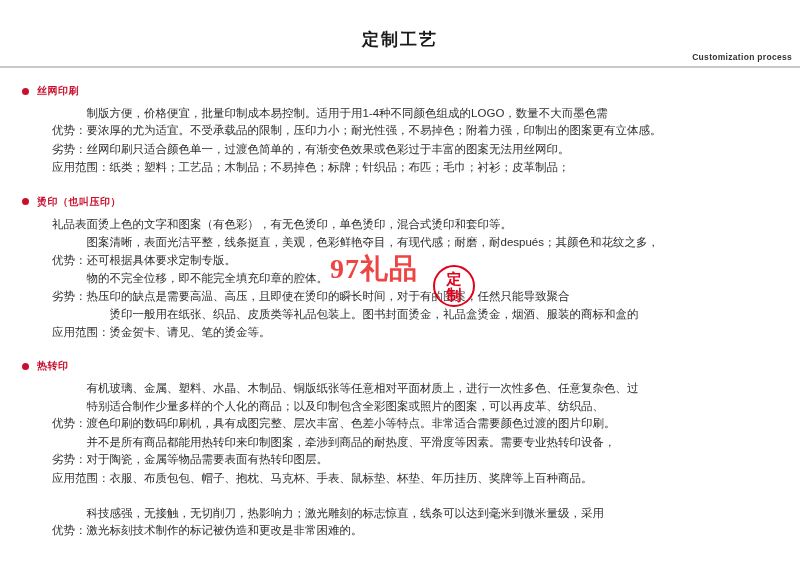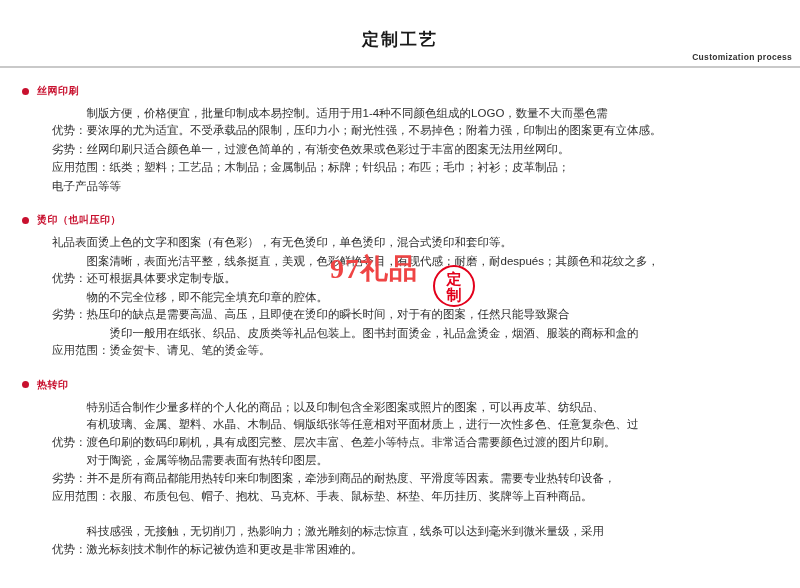--- a/index.html
+++ b/index.html
@@ -161,24 +161,23 @@
         </div>
         <div class="row">
           <span class="row-label">劣势：</span>
           <span class="row-body">
             <p>丝网印刷只适合颜色单一，过渡色简单的，有渐变色效果或色彩过于丰富的图案无法用丝网印。</p>
           </span>
         </div>
         <div class="row">
           <span class="row-label">应用范围：</span>
           <span class="row-body">
-            <p>纸类；塑料；工艺品；木制品；金属制品；标牌；针织品；布匹；毛巾；衬衫；皮革制品；</p>
-          </span>
-        </div>
-        <p class="plain">电子产品等等</p>
+            <p>纸类；塑料；工艺品；木制品；不易掉色；标牌；针织品；布匹；毛巾；衬衫；皮革制品；</p>
+          </span>
+        </div>
       </div>
     </div>
 
     <div class="section">
       <div class="sec-head">
         <span class="bullet"></span>
         <span class="sec-title">烫印（也叫压印）</span>
       </div>
       <div class="rows">
         <p class="plain">礼品表面烫上色的文字和图案（有色彩），有无色烫印，单色烫印，混合式烫印和套印等。</p>
@@ -208,30 +207,30 @@
 
     <div class="section">
       <div class="sec-head">
         <span class="bullet"></span>
         <span class="sec-title">热转印</span>
       </div>
       <div class="rows">
         <div class="row">
           <span class="row-label">优势：</span>
           <span class="row-body">
+            <p>有机玻璃、金属、塑料、水晶、木制品、铜版纸张等任意相对平面材质上，进行一次性多色、任意复杂色、过</p>
             <p>特别适合制作少量多样的个人化的商品；以及印制包含全彩图案或照片的图案，可以再皮革、纺织品、</p>
-            <p>有机玻璃、金属、塑料、水晶、木制品、铜版纸张等任意相对平面材质上，进行一次性多色、任意复杂色、过</p>
             <p>渡色印刷的数码印刷机，具有成图完整、层次丰富、色差小等特点。非常适合需要颜色过渡的图片印刷。</p>
           </span>
         </div>
         <div class="row">
           <span class="row-label">劣势：</span>
           <span class="row-body">
+            <p>并不是所有商品都能用热转印来印制图案，牵涉到商品的耐热度、平滑度等因素。需要专业热转印设备，</p>
             <p>对于陶瓷，金属等物品需要表面有热转印图层。</p>
-            <p>并不是所有商品都能用热转印来印制图案，牵涉到商品的耐热度、平滑度等因素。需要专业热转印设备，</p>
           </span>
         </div>
         <div class="row">
           <span class="row-label">应用范围：</span>
           <span class="row-body">
             <p>衣服、布质包包、帽子、抱枕、马克杯、手表、鼠标垫、杯垫、年历挂历、奖牌等上百种商品。</p>
           </span>
         </div>
       </div>
     </div>

